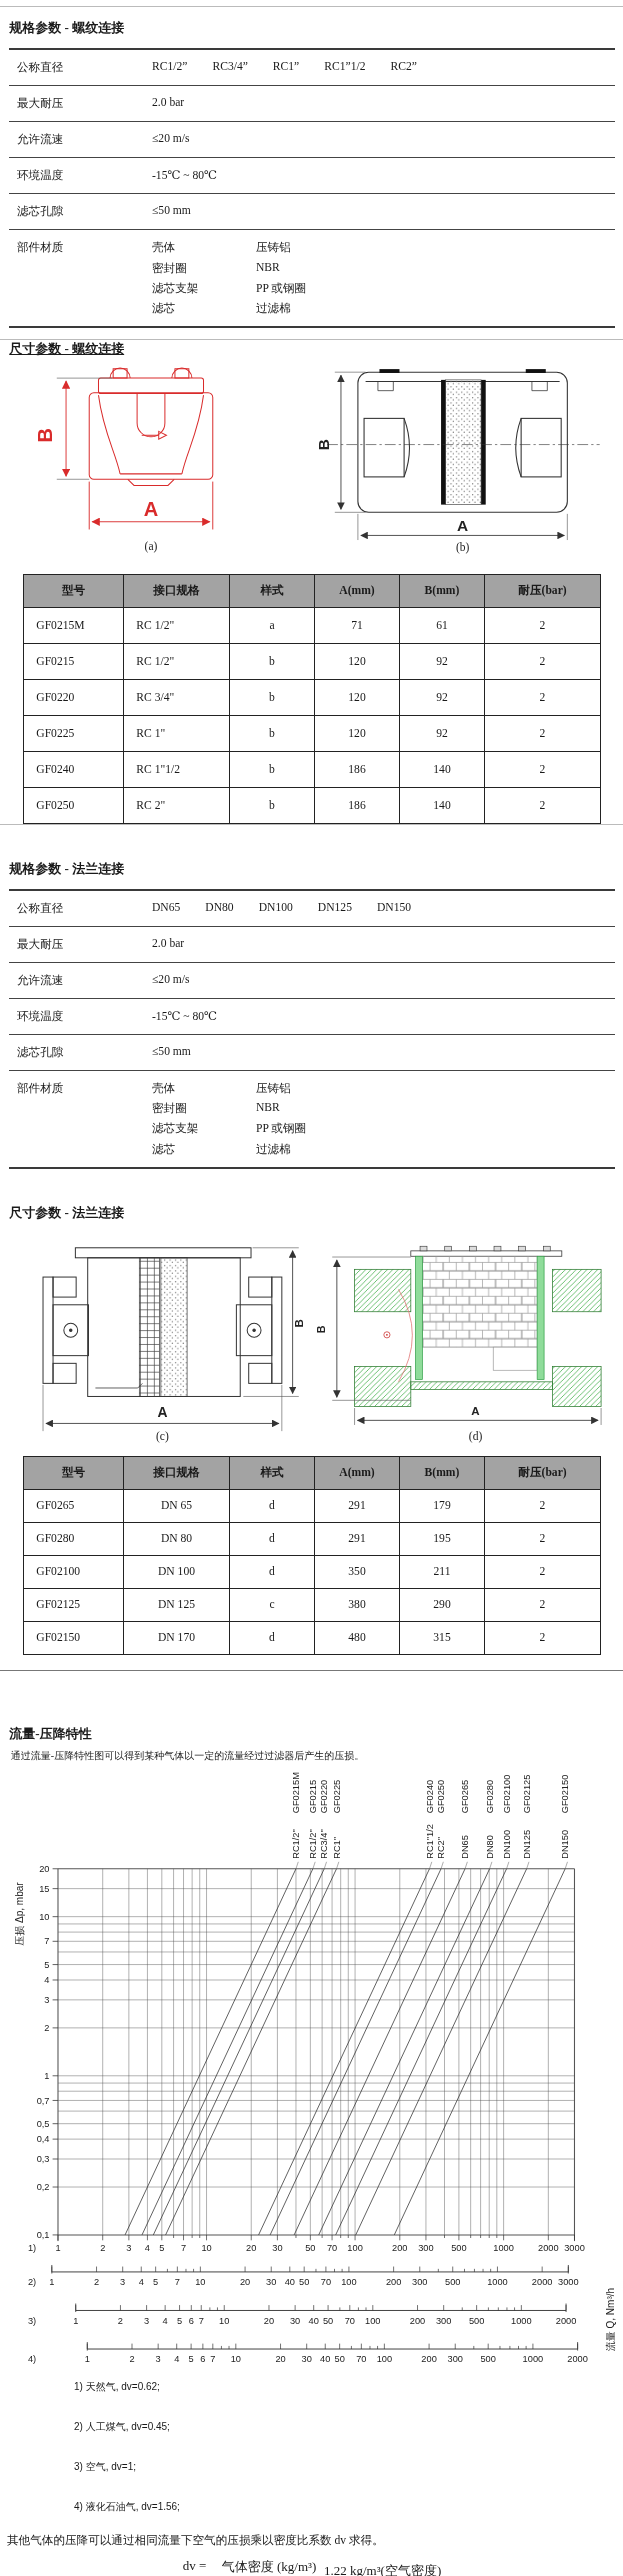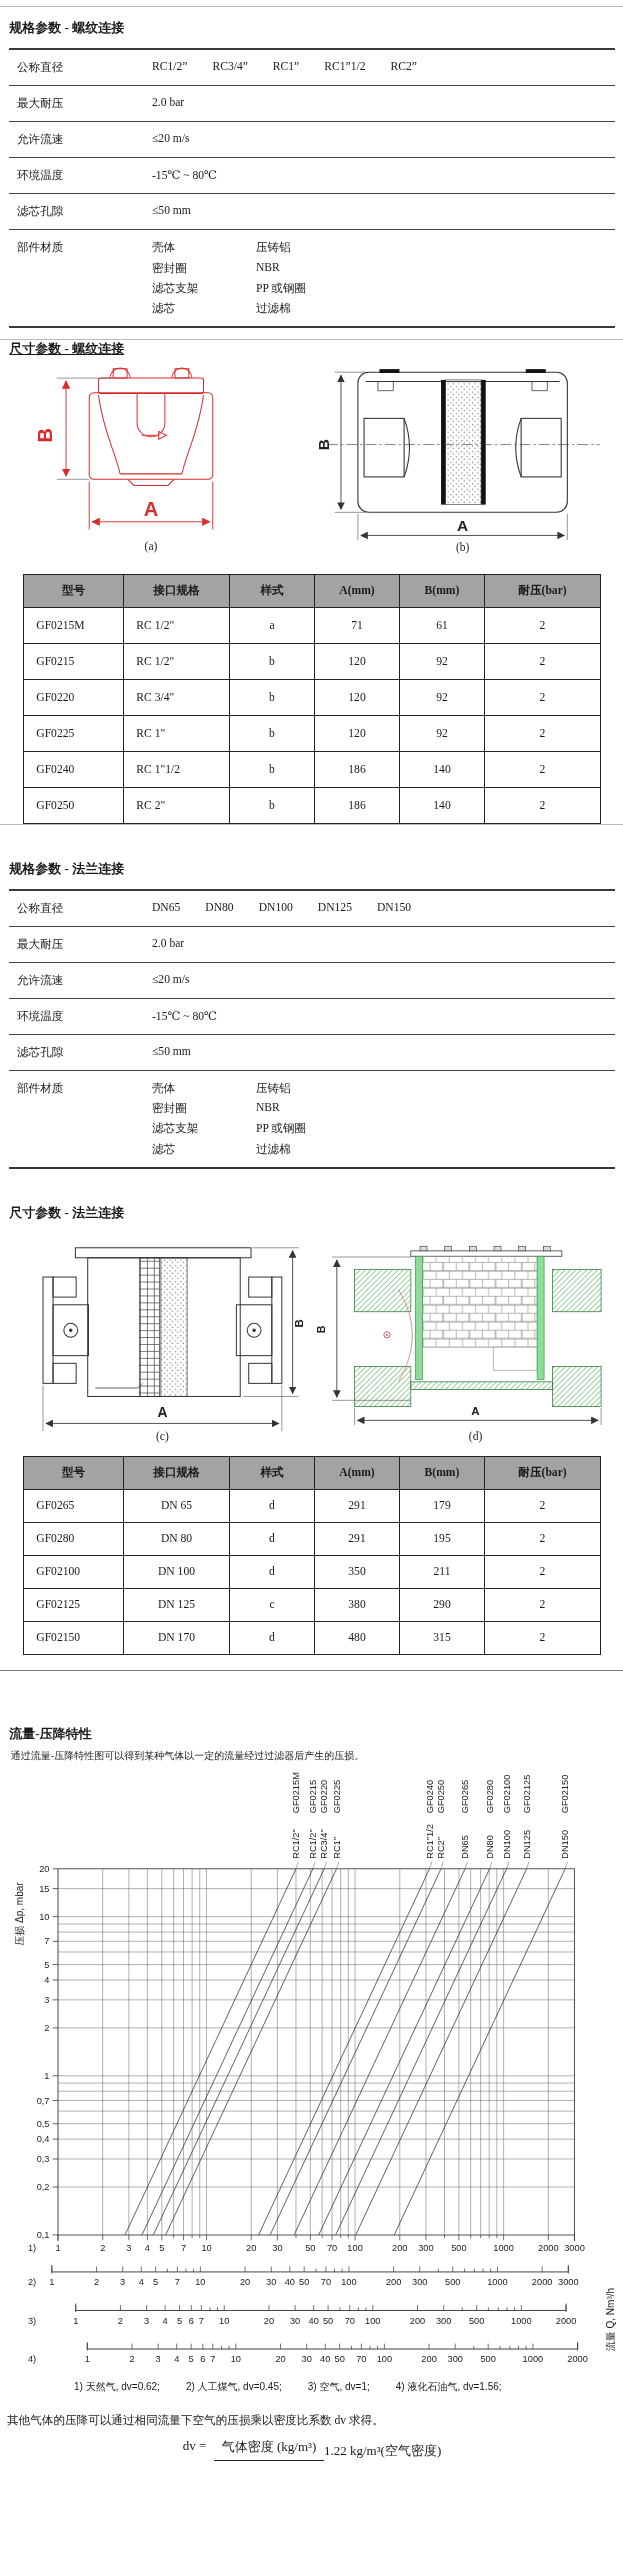--- a/index.html
+++ b/index.html
@@ -26,21 +26,21 @@
   .btable.t2 td{height:32px;}
   .btable td:first-child{text-align:left;padding-left:12.3px;}
   .btable.t1 td:nth-child(2){text-align:left;padding-left:12.3px;}
   
   .draw-row{display:flex;justify-content:space-between;padding:0 12.3px;}
   .draw-row svg text{font-family:"Liberation Serif",serif;}
   .draw-row svg text.dim{font-family:"Liberation Sans",sans-serif;font-weight:bold;}
   
   #flow-chart{display:block;margin-top:3.1px;}
   #flow-chart text{font-family:"Liberation Sans",sans-serif;}
-  .footnote{display:flex;gap:26px;padding-left:74px;font-size:10px;font-family:"Liberation Sans",sans-serif;margin-top:4.6px;}
+  .footnote{display:flex;gap:26px;padding-left:74px;font-size:10px;font-family:"Liberation Sans",sans-serif;margin-top:4.6px;flex-direction:column;}
   .note{font-size:11.6px;padding-left:7px;margin-top:18.5px;}
   .formula{display:flex;justify-content:center;align-items:flex-start;gap:7.7px;font-size:13px;margin-top:10.8px;}
   .frac{display:inline-flex;text-align:center;}
   .frac .num{border-bottom:1.2px solid #222;padding:0 7.7px 3.1px 7.7px;}
   .frac .den{padding-top:3.1px;}
   .mt40{text-decoration:underline;} .mt30{margin-top:35px;} .mt20{margin-top:15.4px;}
   .mt70{margin-top:54px;} .mt45{margin-top:35px;} .mt16{margin-top:12.3px;}
   .desc{font-size:10px;padding-left:10.8px;margin-top:6.2px;}
 </style>
 </head>

